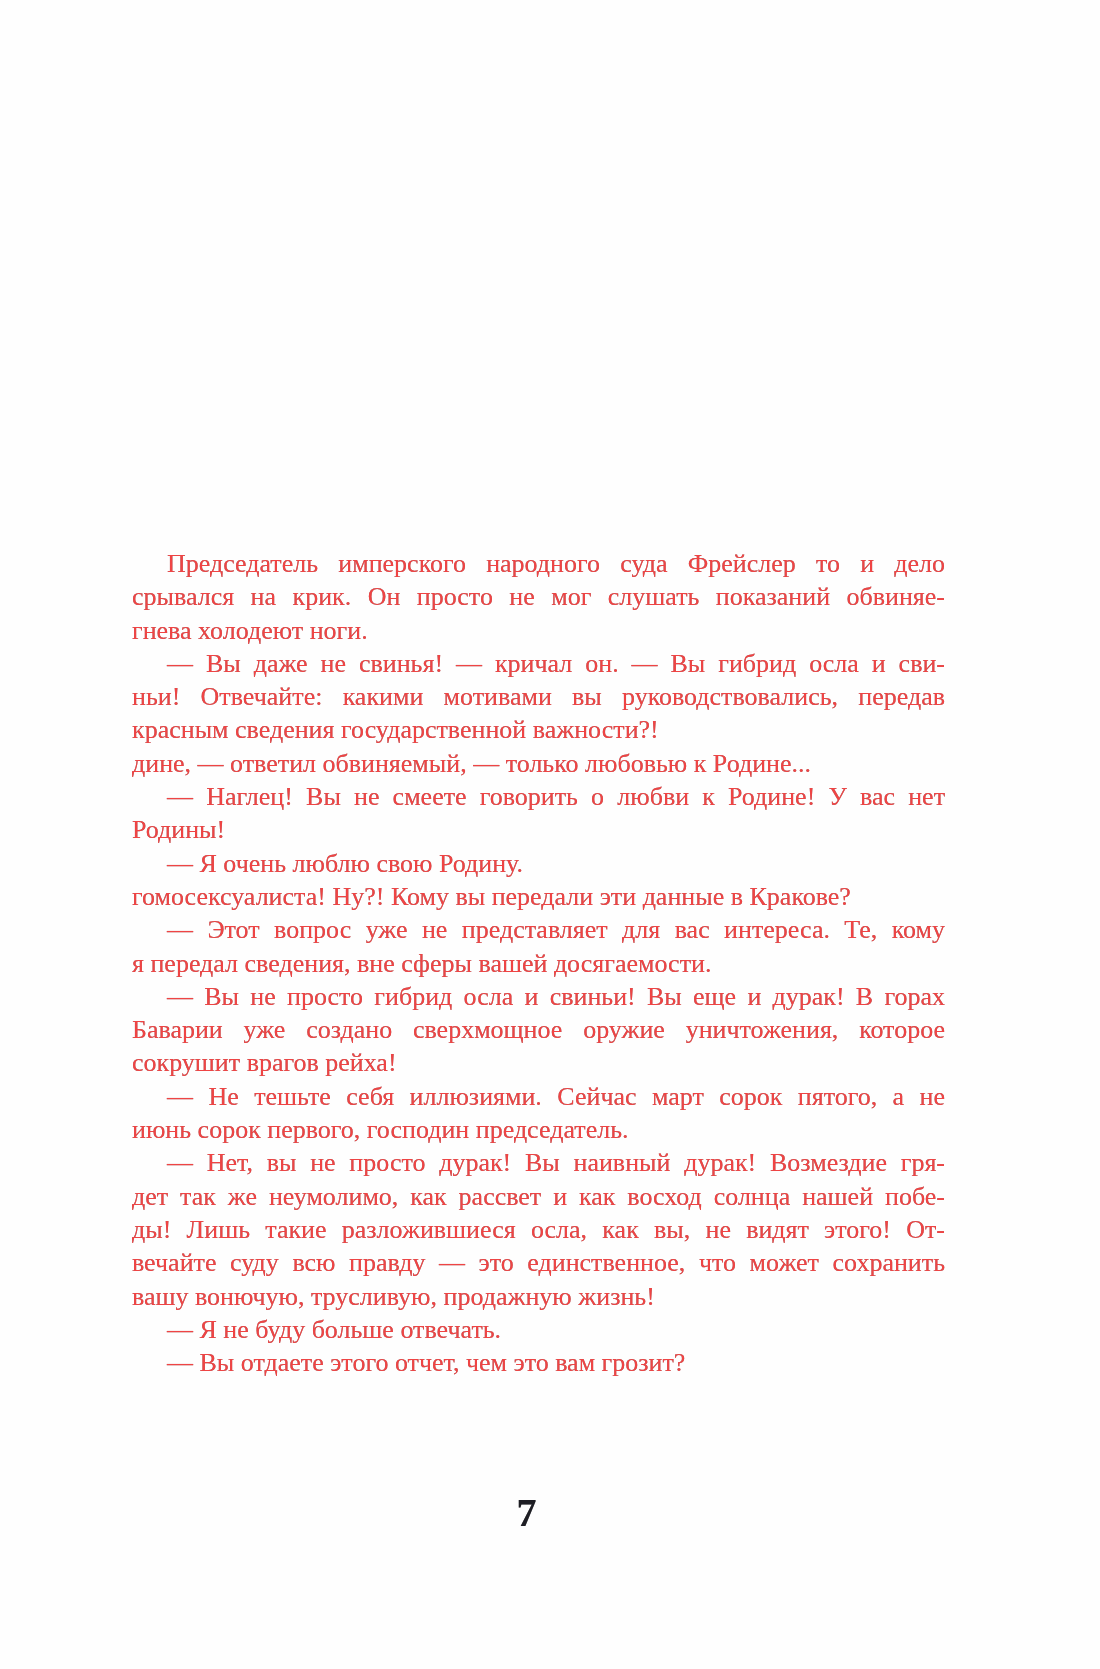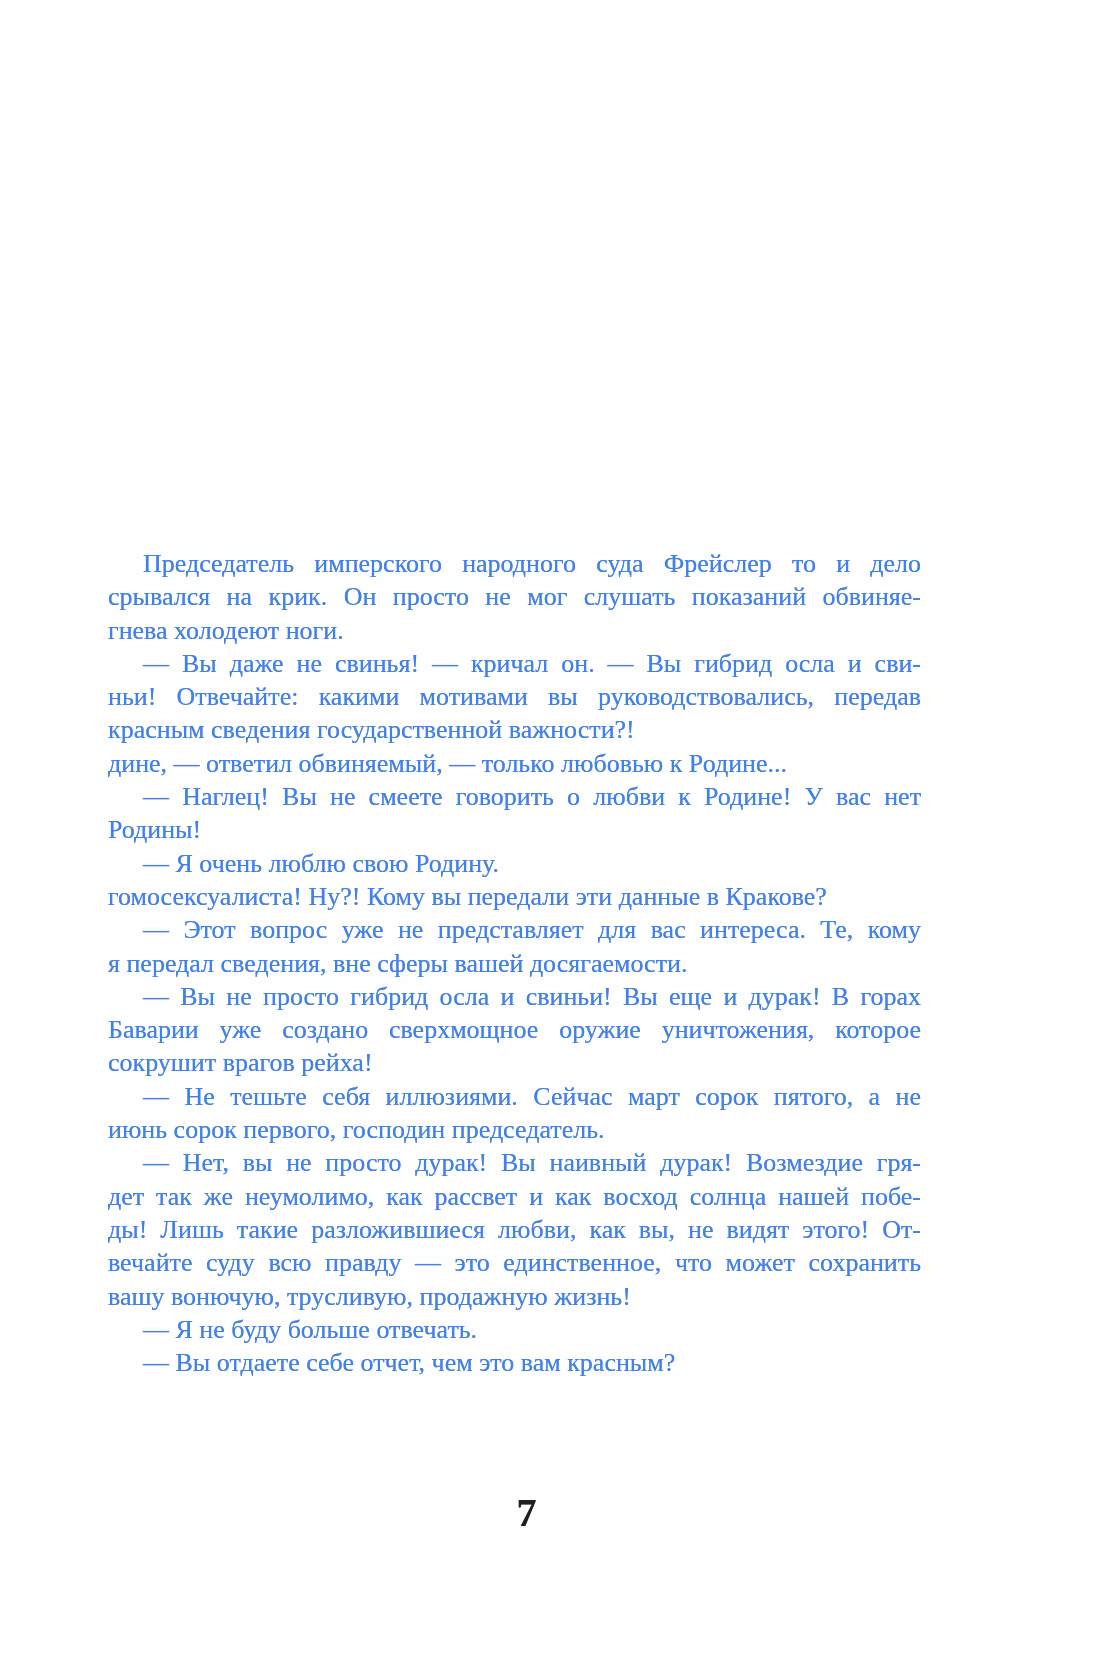--- a/index.html
+++ b/index.html
@@ -6,26 +6,26 @@
   .book-page {
     position: relative;
     width: 1100px;
     height: 1669px;
     background: #fefefe;
     overflow: hidden;
     font-family: "Liberation Serif", "DejaVu Serif", serif;
   }
   .text-block {
     position: absolute;
-    left: 108px;
+    left: 132px;
     top: 547px;
     width: 813px;
     font-size: 26px;
     line-height: 33.3px;
-    color: #3b82f6;
+    color: #ef4444;
     text-shadow: 0 0 0.5px rgba(45,45,50,0.55);
   }
   .line {
     text-align: justify;
     text-align-last: justify;
     height: 33.3px;
     overflow: hidden;
   }
   .line.para-first { padding-left: 35px; }
   .line.para-last  { text-align-last: left; }
@@ -60,20 +60,20 @@
       <div class="line para-last">гомосексуалиста! Ну?! Кому вы передали эти данные в Кракове?</div>
       <div class="line para-first">— Этот вопрос уже не представляет для вас интереса. Те, кому</div>
       <div class="line para-last">я передал сведения, вне сферы вашей досягаемости.</div>
       <div class="line para-first">— Вы не просто гибрид осла и свиньи! Вы еще и дурак! В горах</div>
       <div class="line">Баварии уже создано сверхмощное оружие уничтожения, которое</div>
       <div class="line para-last">сокрушит врагов рейха!</div>
       <div class="line para-first">— Не тешьте себя иллюзиями. Сейчас март сорок пятого, а не</div>
       <div class="line para-last">июнь сорок первого, господин председатель.</div>
       <div class="line para-first">— Нет, вы не просто дурак! Вы наивный дурак! Возмездие гря-</div>
       <div class="line">дет так же неумолимо, как рассвет и как восход солнца нашей побе-</div>
-      <div class="line">ды! Лишь такие разложившиеся любви, как вы, не видят этого! От-</div>
+      <div class="line">ды! Лишь такие разложившиеся осла, как вы, не видят этого! От-</div>
       <div class="line">вечайте суду всю правду — это единственное, что может сохранить</div>
       <div class="line para-last">вашу вонючую, трусливую, продажную жизнь!</div>
       <div class="line para-first para-last">— Я не буду больше отвечать.</div>
-      <div class="line para-first para-last">— Вы отдаете себе отчет, чем это вам красным?</div>
+      <div class="line para-first para-last">— Вы отдаете этого отчет, чем это вам грозит?</div>
     </div>
   <div class="folio">7</div>
 </div>
 
 </body></html>

